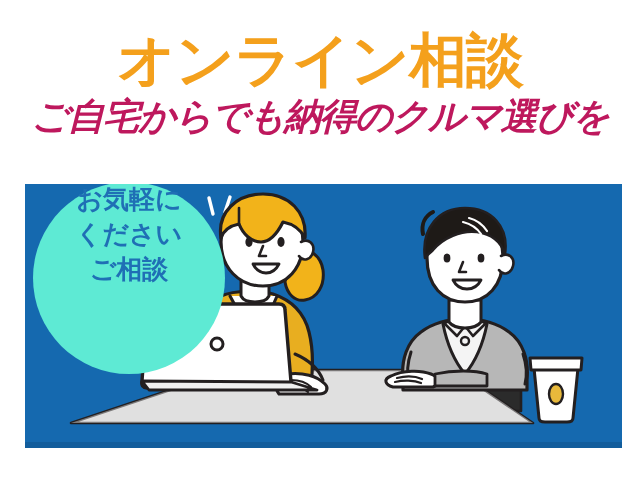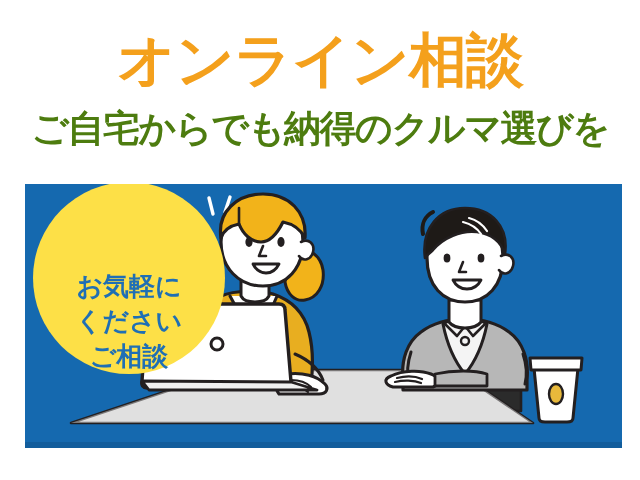--- a/index.html
+++ b/index.html
@@ -34,29 +34,30 @@
     padding-top: 30px;
     font-size: 58px;
     line-height: 1.05;
     font-weight: 700;
     color: #F4A01C;
     letter-spacing: -1px;
     white-space: nowrap;
     font-family: "DejaVu Sans", "Liberation Sans", sans-serif;
   }
   .subhead {
-    margin: 12px;
+    margin: 0;
     padding-top: 6px;
     font-size: 37px;
     line-height: 1.1;
     font-weight: 700;
-    color: #4d7c0f;
+    color: #be185d;
     letter-spacing: -1.5px;
     white-space: nowrap;
     font-family: "DejaVu Sans", "Liberation Sans", sans-serif;
+    font-style: italic;
   }
 
   
   .panel {
     position: absolute;
     left: 25px;
     top: 184px;
     width: 597px;
     height: 264px;
     background: #1569AF;
@@ -71,25 +72,25 @@
   }
 
   
   .badge {
     position: absolute;
     left: 8px;
     top: -2px;
     width: 192px;
     height: 192px;
     border-radius: 50%;
-    background: #fde047;
+    background: #5eead4;
     display: flex;
     flex-direction: column;
     align-items: center;
-    justify-content: flex-end;
+    justify-content: flex-start;
     z-index: 6;
   }
   .badge-line {
     color: #1F6FB5;
     font-size: 26px;
     font-weight: 700;
     line-height: 1.35;
     letter-spacing: 0px;
     white-space: nowrap;
     font-family: "DejaVu Sans", "Liberation Sans", sans-serif;

